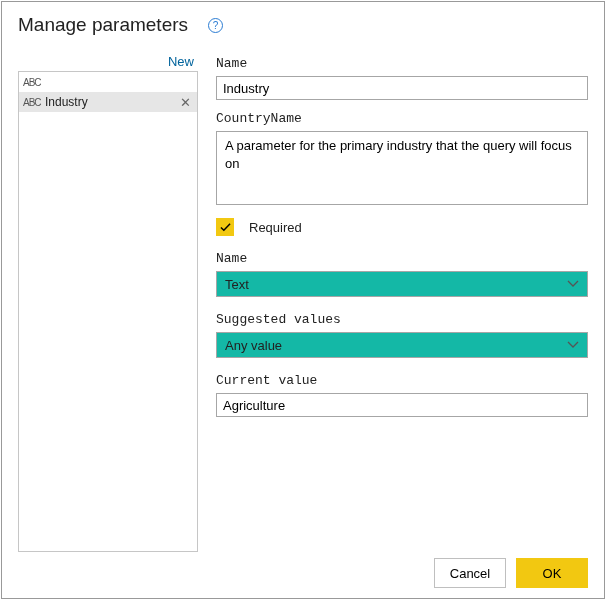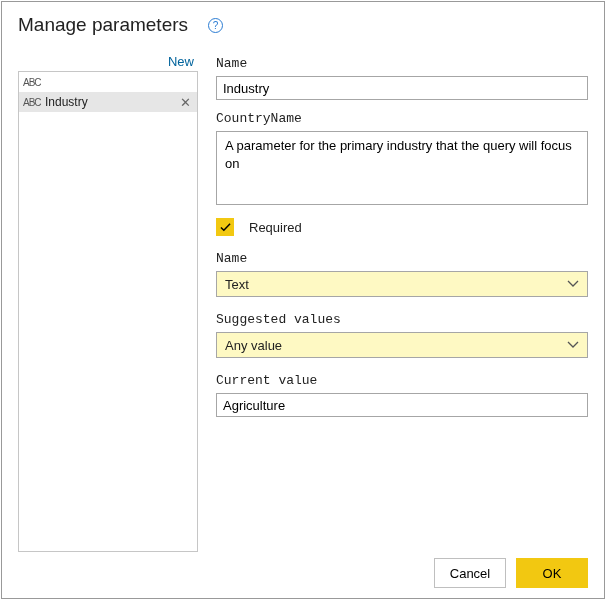--- a/index.html
+++ b/index.html
@@ -134,21 +134,21 @@
   .chk svg { width: 11px; height: 11px; }
   .sel {
     position: relative;
     width: 100%;
     border: 1px solid #a6a6a6;
     height: 26px;
     display: flex;
     align-items: center;
     padding: 0 8px;
     font-size: 13px;
-    background: #fef9c3;
+    background: #14b8a6;
   }
   .sel .chev {
     position: absolute;
     right: 8px;
     top: 50%;
     transform: translateY(-50%);
   }
   .sel .chev svg { width: 12px; height: 12px; display:block; }
   .spacer-form { margin-bottom: 10px; }
   .footer {

